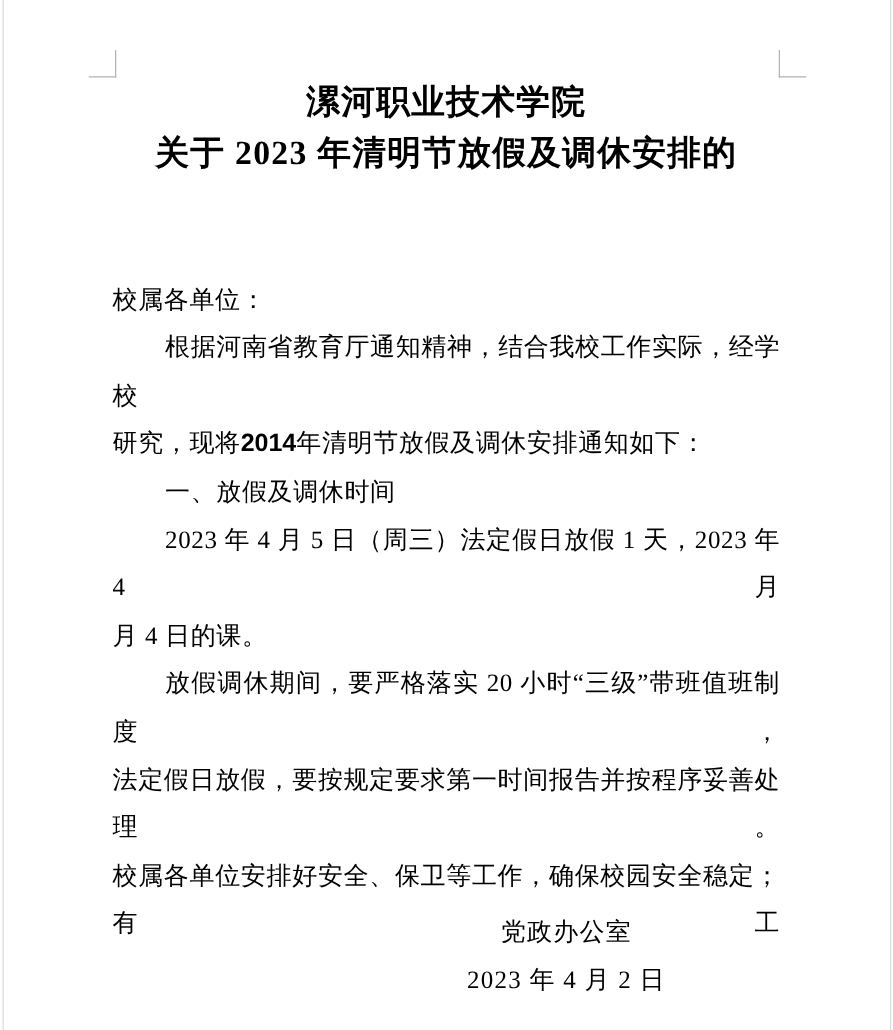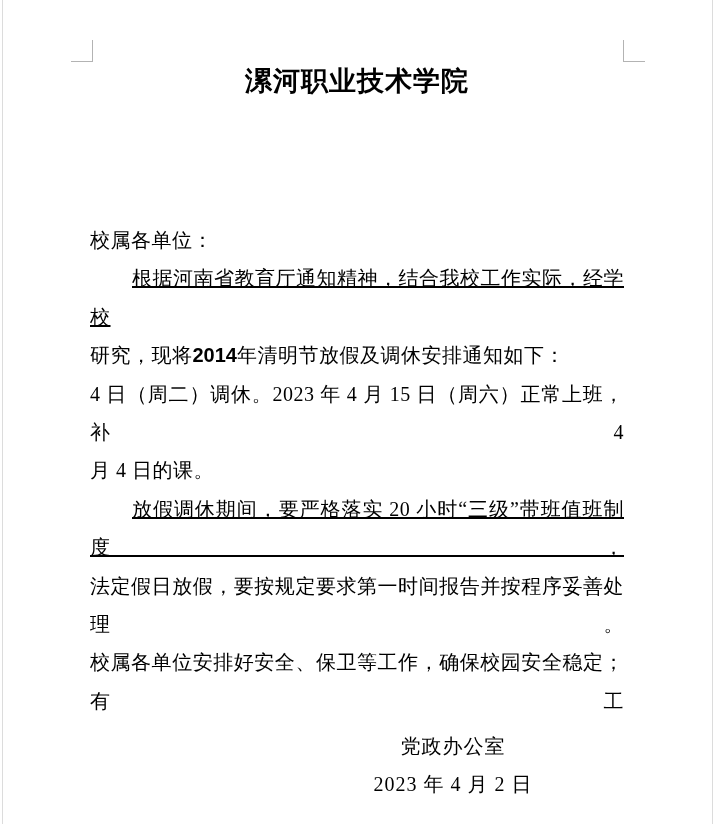--- a/index.html
+++ b/index.html
@@ -51,21 +51,21 @@
   .doc-body {
     position: absolute;
     left: 90px;
     top: 221px;
     width: 534px;
     font-size: 20px;
     line-height: 38.4px;
     letter-spacing: 0.5px;
   }
   .line { white-space: pre-wrap; }
-  .indent { text-indent: 42px; text-decoration: underline; }
+  .indent { text-indent: 42px; }
   .just {
     text-align: justify;
     text-align-last: justify;
   }
   .year-bold {
     font-family: "Liberation Sans", "DejaVu Sans", sans-serif;
     font-weight: bold;
     letter-spacing: 0;
   }
   .signature {
@@ -82,27 +82,29 @@
 </head>
 <body>
 
 <div class="edge-line edge-left"></div>
 <div class="edge-line edge-right"></div>
 <div class="crop-mark crop-tl"></div>
 <div class="crop-mark crop-tr"></div>
 
 <div class="doc-title">
   <div class="title-line">漯河职业技术学院</div>
+  <div class="title-line">关于 2023 年清明节放假及调休安排的</div>
 </div>
 
 <div class="doc-body">
   <div class="line">校属各单位：</div>
   <div class="line indent just">根据河南省教育厅通知精神，结合我校工作实际，经学校</div>
   <div class="line"><span>研究，现将</span><span class="year-bold">2014</span><span>年清明节放假及调休安排通知如下：</span></div>
-  <div class="line just">4 日（周二）调休。2023 年 4 月 15 日（周六）正常上班，补 4</div>
+  <div class="line indent">一、放假及调休时间</div>
+  <div class="line indent just">2023 年 4 月 5 日（周三）法定假日放假 1 天，2023 年 4 月</div>
   <div class="line">月 4 日的课。</div>
   <div class="line indent just">放假调休期间，要严格落实 20 小时“三级”带班值班制度，</div>
   <div class="line just">法定假日放假，要按规定要求第一时间报告并按程序妥善处理。</div>
   <div class="line just">校属各单位安排好安全、保卫等工作，确保校园安全稳定；有工</div>
 
 </div>
 
 <div class="signature">
   <div>党政办公室</div>
   <div>2023 年 4 月 2 日</div>

